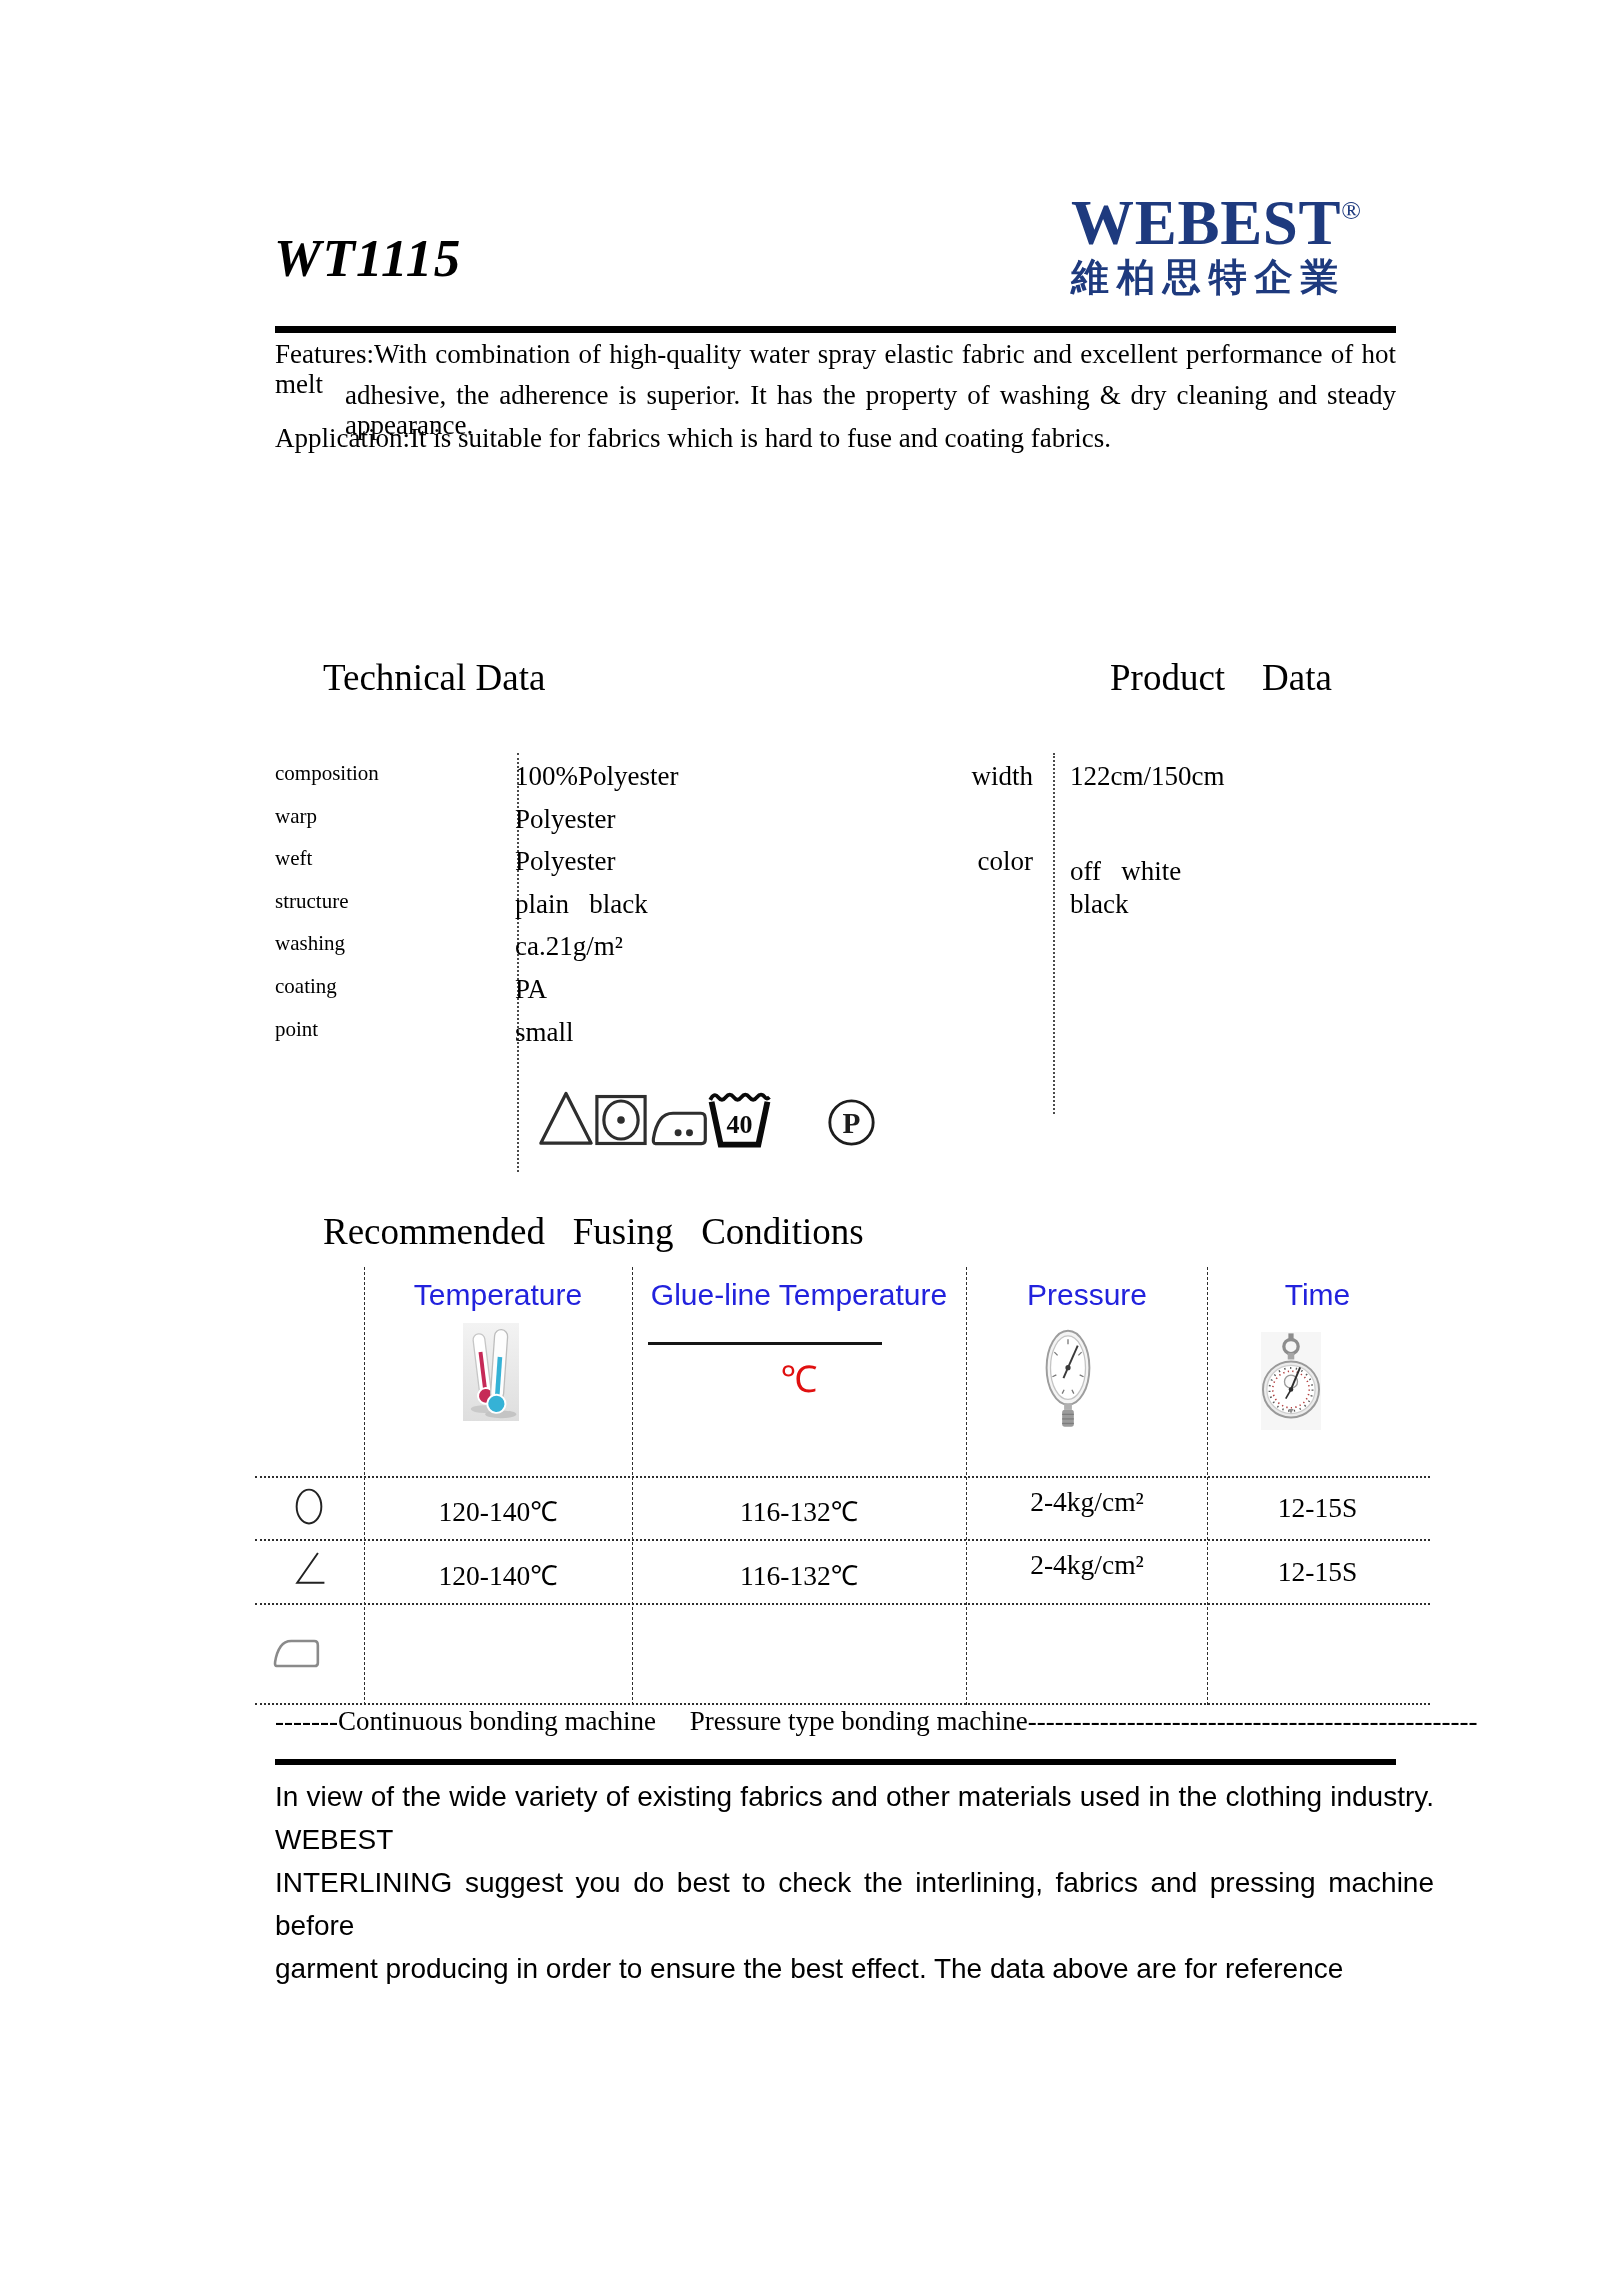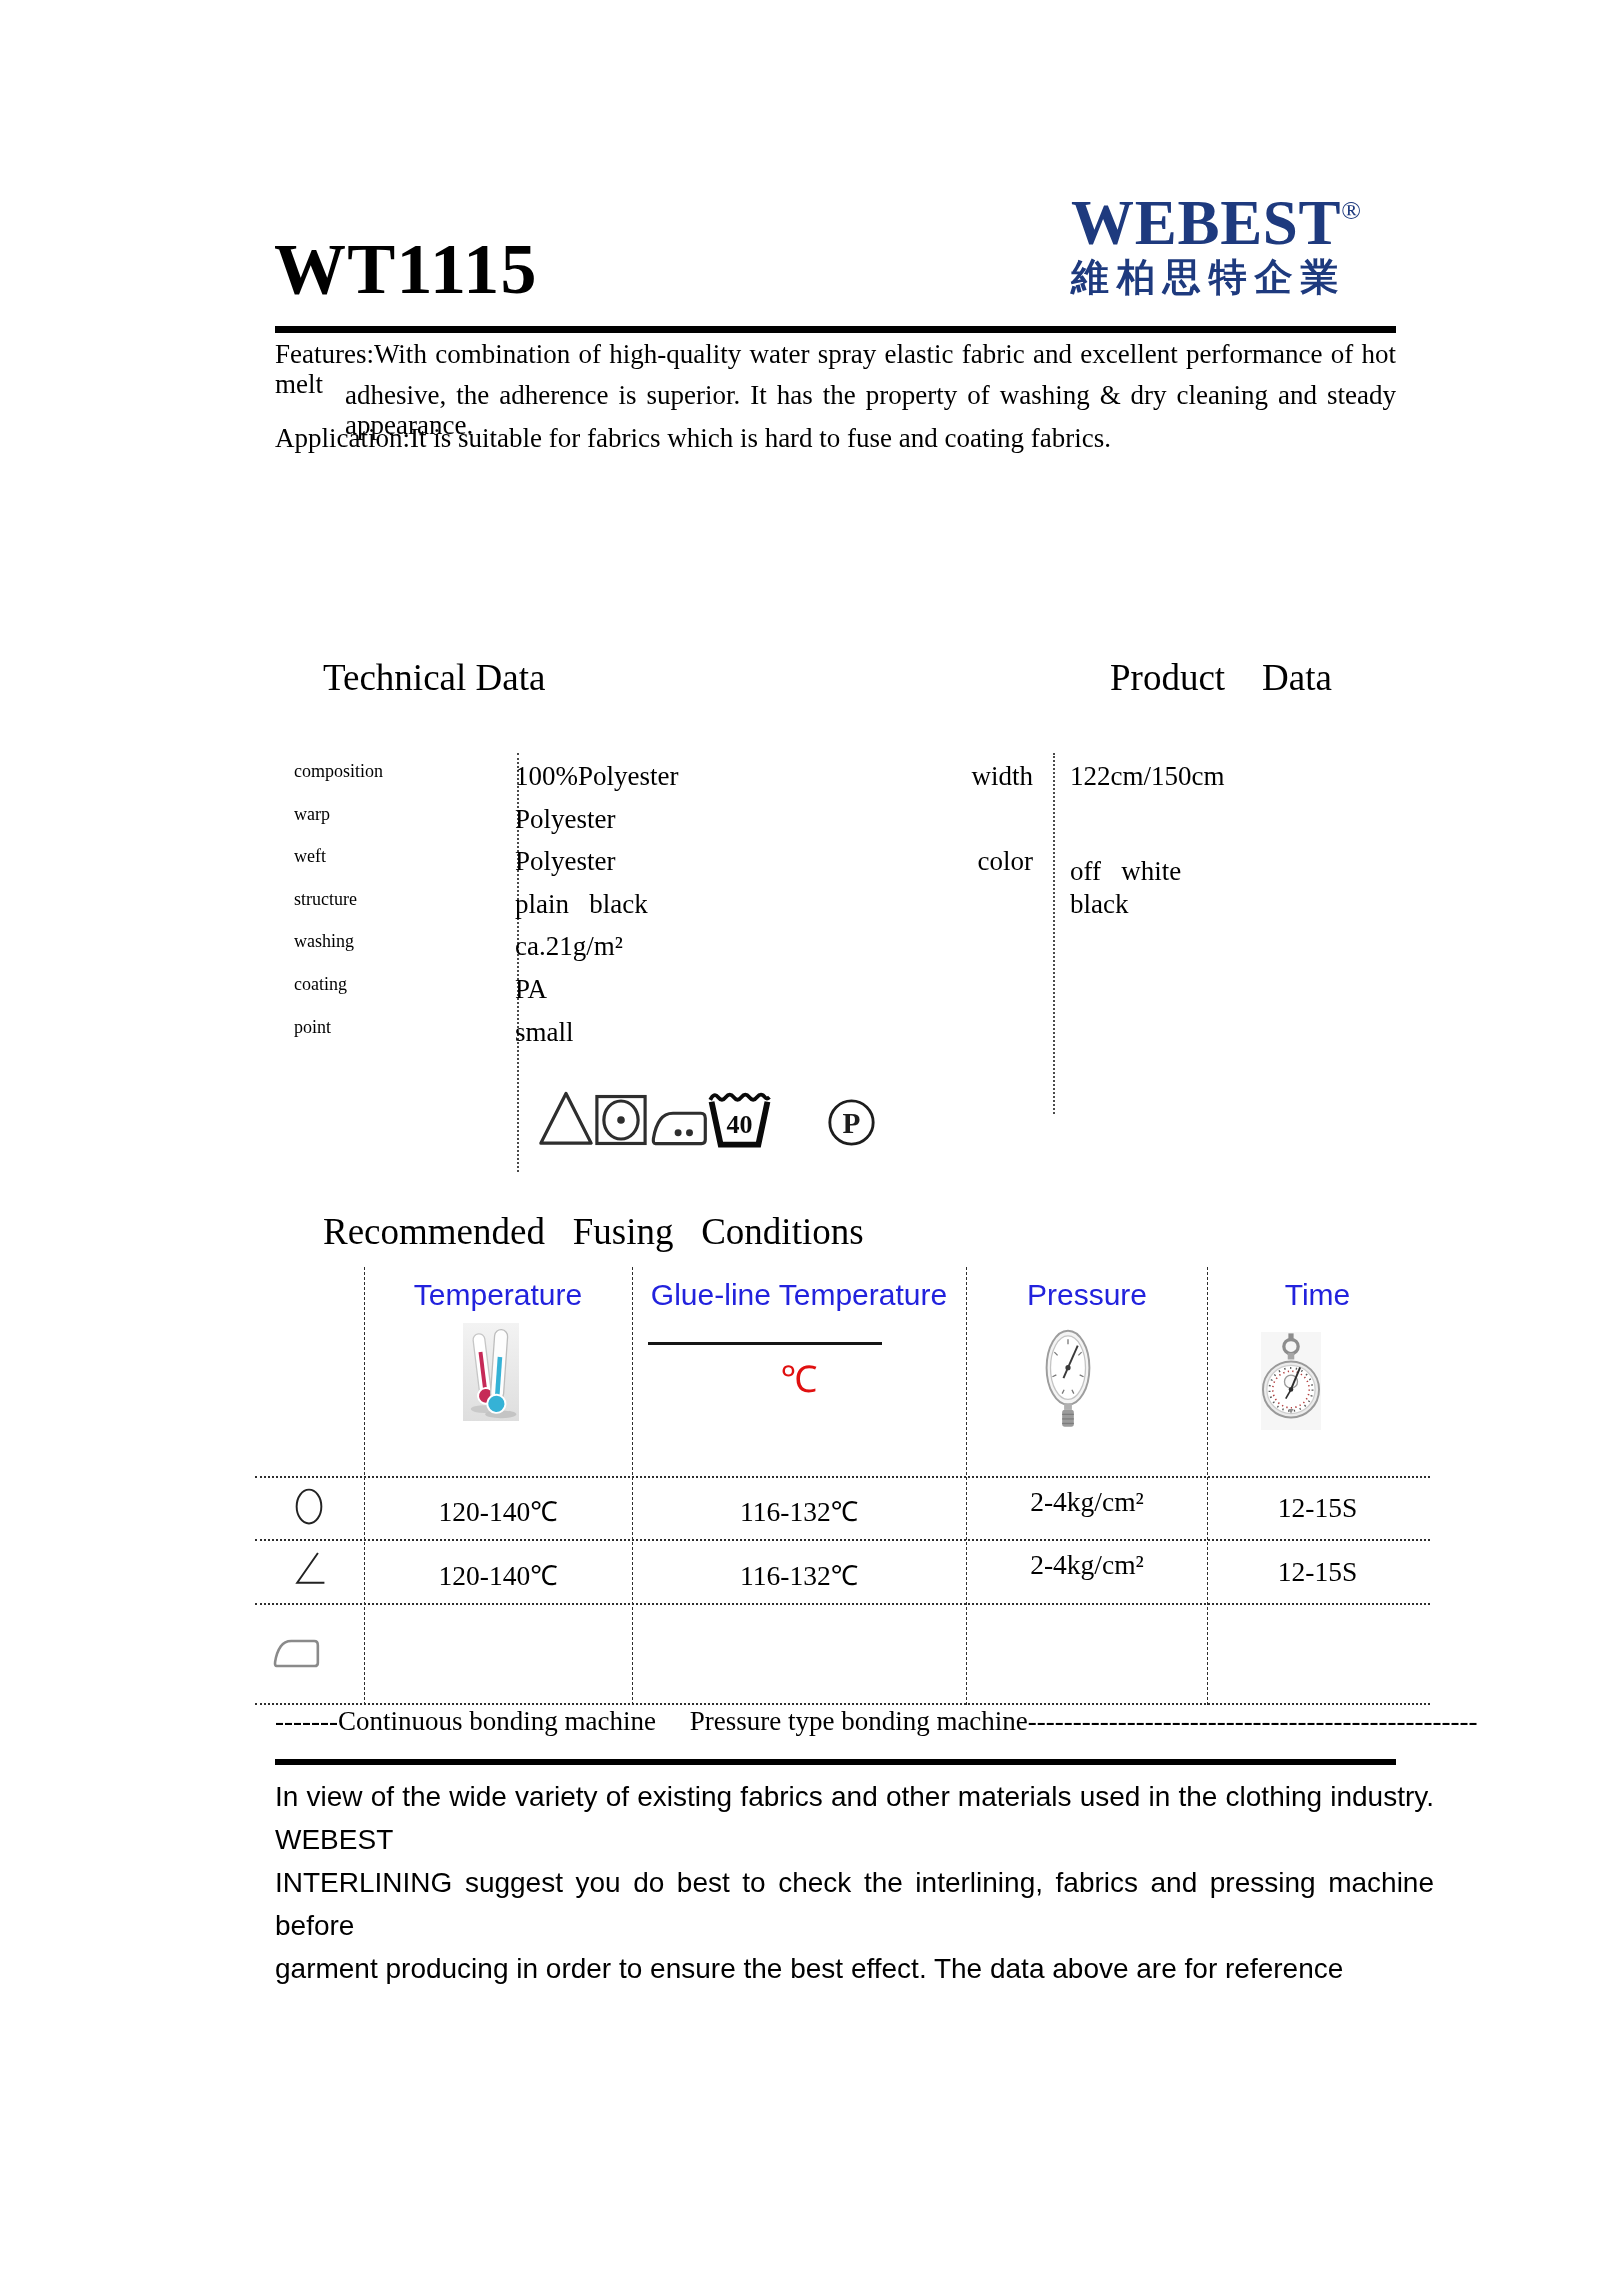--- a/index.html
+++ b/index.html
@@ -5,37 +5,37 @@
   html,body{margin:0;padding:0;background:#9a9a9a;}
   #page{
     position:relative;width:1623px;height:2295px;background:#ffffff;
     font-family:"Liberation Serif", serif;color:#000;overflow:hidden;
   }
   .abs{position:absolute;}
   .pre{white-space:pre;}
   .just{text-align:justify;text-align-last:justify;}
 
   
-  .wt-title{left:274px;top:228px;font-size:72px;font-weight:bold;letter-spacing:1.3px;}
+  .wt-title{left:274px;top:228px;font-size:53px;font-weight:bold;letter-spacing:1.3px;font-style:italic;}
   .logo{left:1071px;top:191px;width:278px;text-align:left;color:#1e3a7e;}
   .logo-brand{font-size:63px;font-weight:bold;letter-spacing:0.7px;line-height:65px;}
   .logo-reg{font-size:26px;vertical-align:25px;font-weight:normal;}
   .logo-cn{font-size:38px;font-weight:bold;letter-spacing:7.9px;line-height:42px;}
   .rule{background:#000;}
   .rule-top{left:275px;top:326px;width:1121px;height:7.2px;}
   .intro-line{font-size:27px;line-height:30px;}
   .intro-1{left:275px;top:339px;width:1121px;}
   .intro-2{left:345px;top:380px;width:1051px;}
   .intro-3{left:275px;top:423px;width:1121px;}
 
   
   .section-h{font-size:37px;margin-left:48px;}
   .tech-h{left:275px;top:656px;}
   .prod-h{left:1062px;top:656px;}
-  .tech-label{left:275px;width:223px;font-size:18px;height:43px;margin-left:19px;}
+  .tech-label{left:275px;width:223px;font-size:21px;height:43px;}
   .tech-value{left:515px;width:367px;font-size:27px;height:43px;}
   .vline{border-left:2px dotted #4a4a4a;width:0;}
   .vline-1{left:517px;top:753px;height:419px;}
   .vline-2{left:1053px;top:753px;height:361px;}
   .prod-label{left:916px;width:117px;text-align:right;font-size:27px;}
   .prod-value{left:1070px;width:340px;font-size:27px;}
 
   
   .care{display:block;}
 

